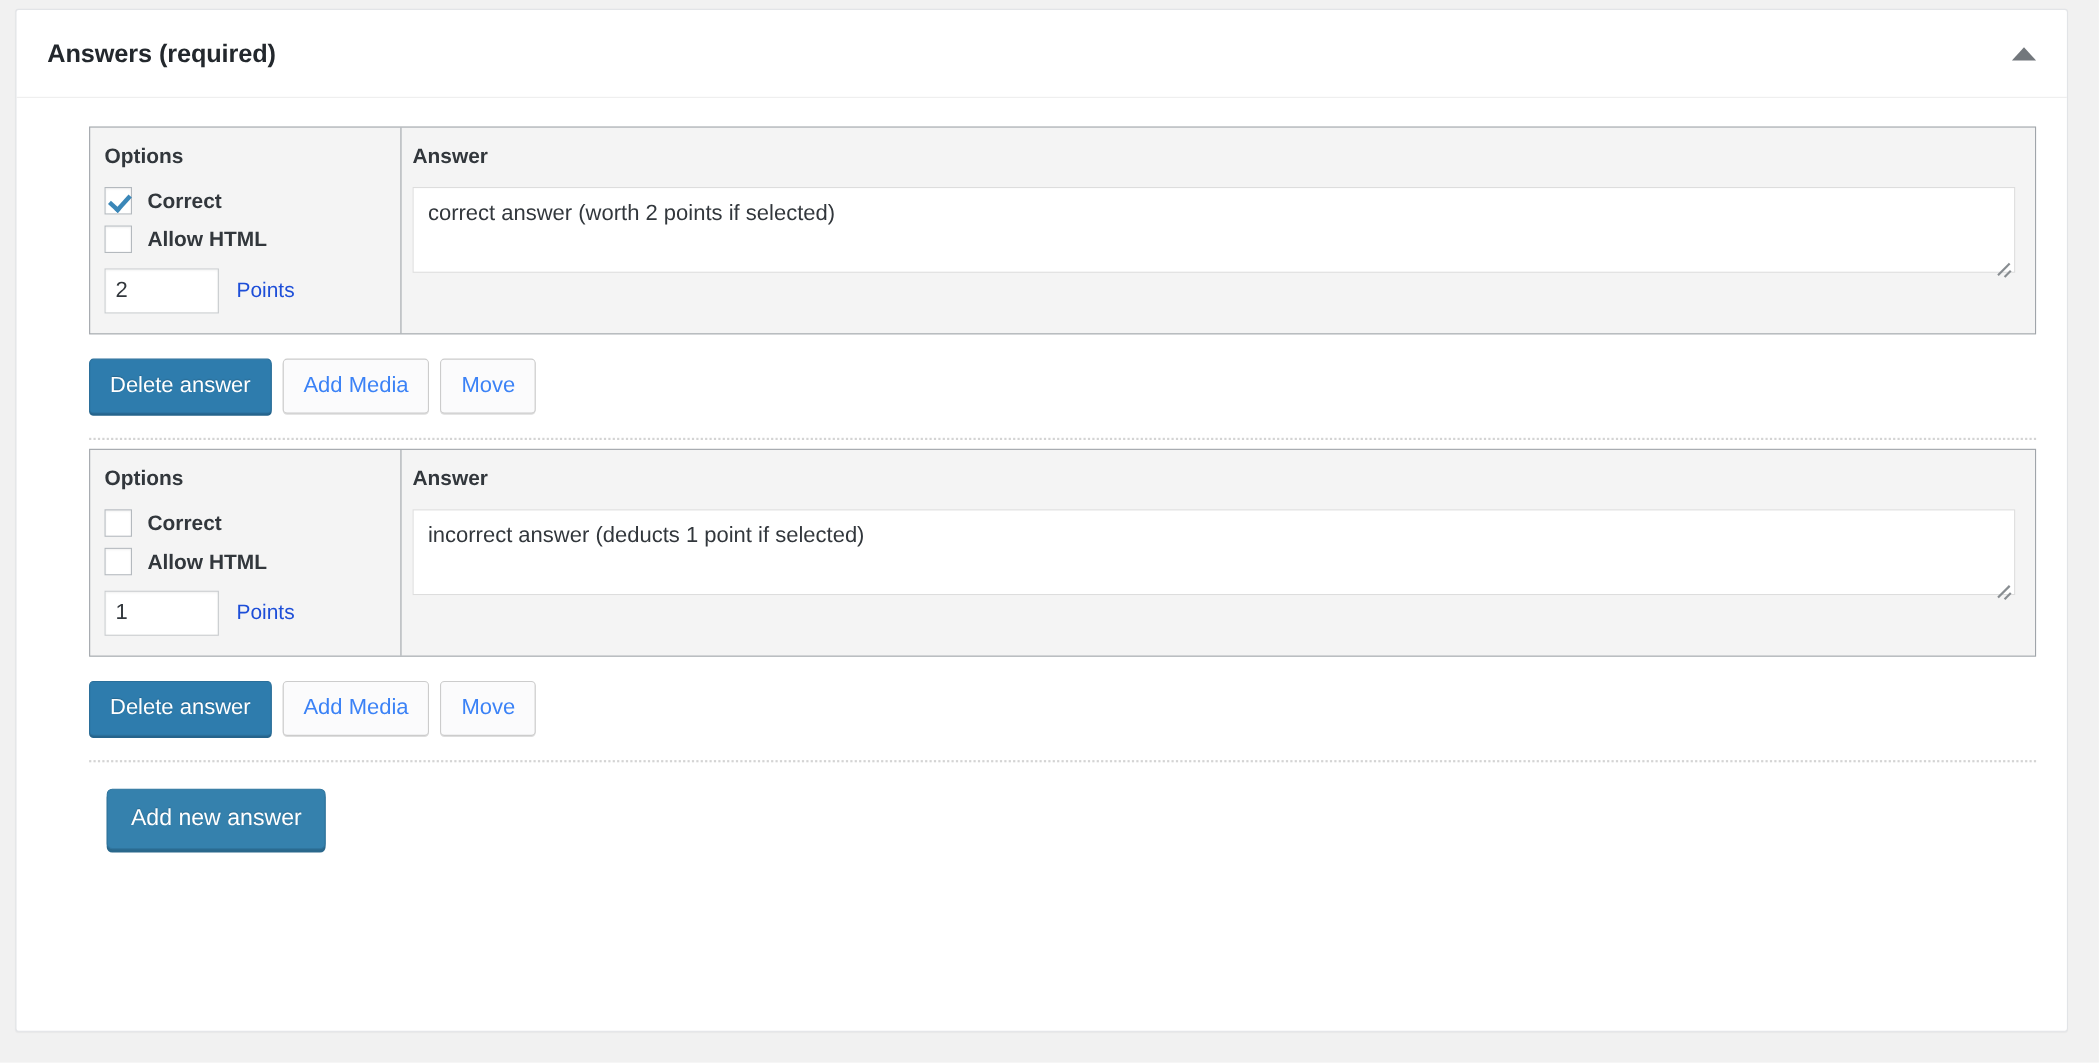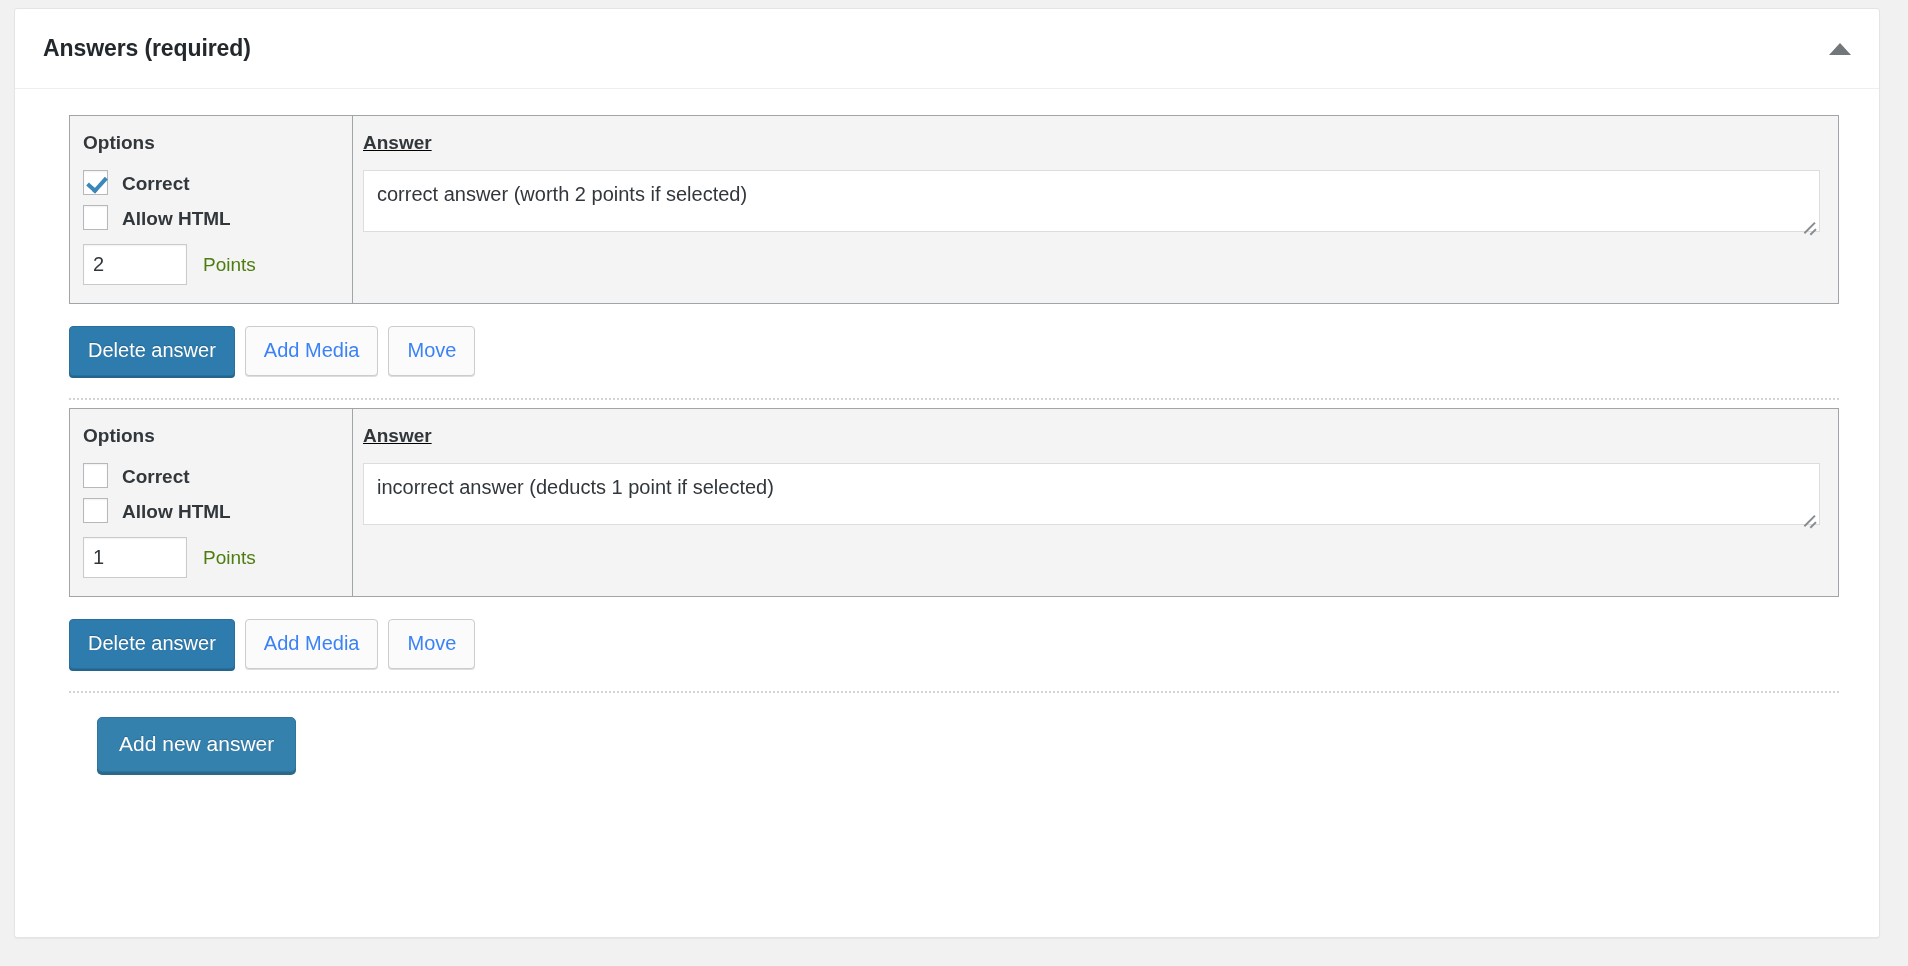--- a/index.html
+++ b/index.html
@@ -54,39 +54,39 @@
   }
 
   .panel-body {
     padding: 26px 40px 0 54px;
     box-sizing: border-box;
   }
 
   
   .answer-block {
     width: 100%;
+    margin-left: 12px;
   }
   .answer-table {
     display: flex;
     border: 1px solid #a0a5aa;
     background: #f4f4f4;
     box-sizing: border-box;
   }
   .col-options {
     width: 283px;
     flex: 0 0 283px;
     border-right: 1px solid #a0a5aa;
     padding: 16px 0 18px 13px;
     box-sizing: border-box;
   }
   .col-answer {
     flex: 1 1 auto;
     padding: 16px 18px 22px 10px;
     box-sizing: border-box;
-    text-decoration: underline;
   }
   .col-heading {
     font-size: 19px;
     font-weight: bold;
     color: #32373c;
     margin-bottom: 16px;
   }
 
   .opt-row {
     display: flex;
@@ -135,30 +135,30 @@
     background: #ffffff;
     font-family: "Liberation Sans", sans-serif;
     font-size: 20px;
     color: #32373c;
     padding: 0 9px;
     box-sizing: border-box;
     box-shadow: inset 0 1px 2px rgba(0,0,0,0.06);
   }
   .points-label {
     font-size: 19px;
-    color: #4d7c0f;
+    color: #1d4ed8;
     margin-left: 16px;
   }
 
   .answer-textarea-wrap {
     position: relative;
   }
   .answer-textarea {
     width: 100%;
-    height: 62px;
+    height: 78px;
     border: 1px solid #dddddd;
     background: #ffffff;
     font-family: "Liberation Sans", sans-serif;
     font-size: 20px;
     color: #32373c;
     line-height: 1.35;
     padding: 10px 13px;
     box-sizing: border-box;
     resize: none;
     outline: none;

